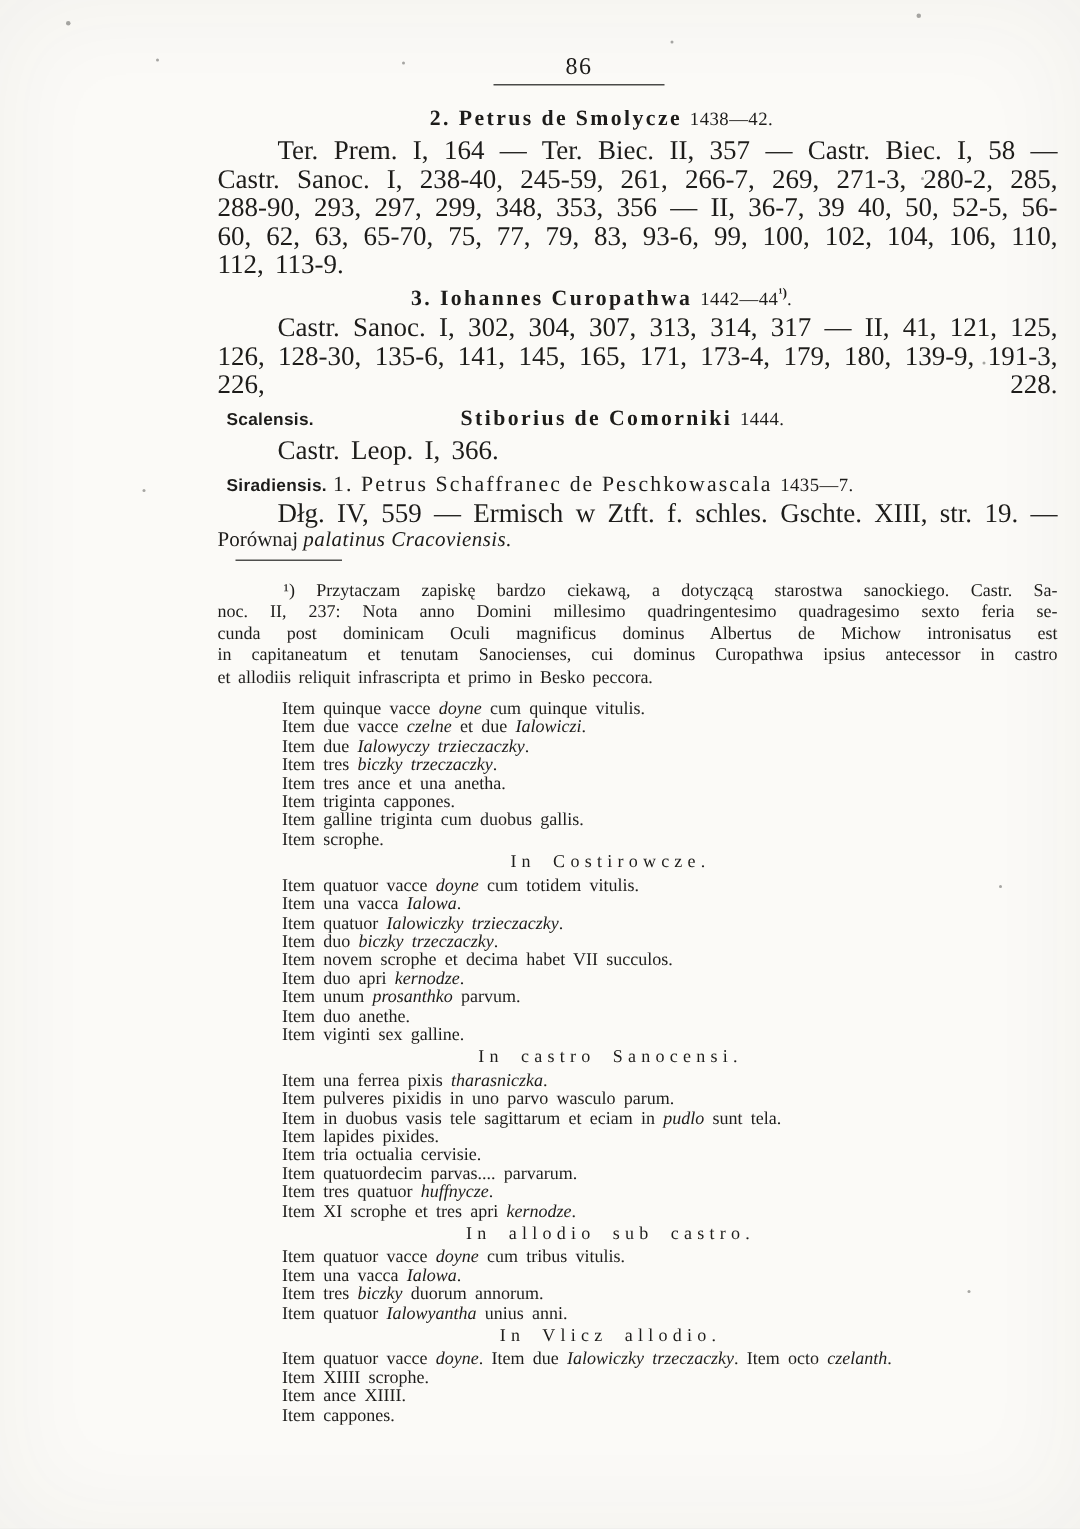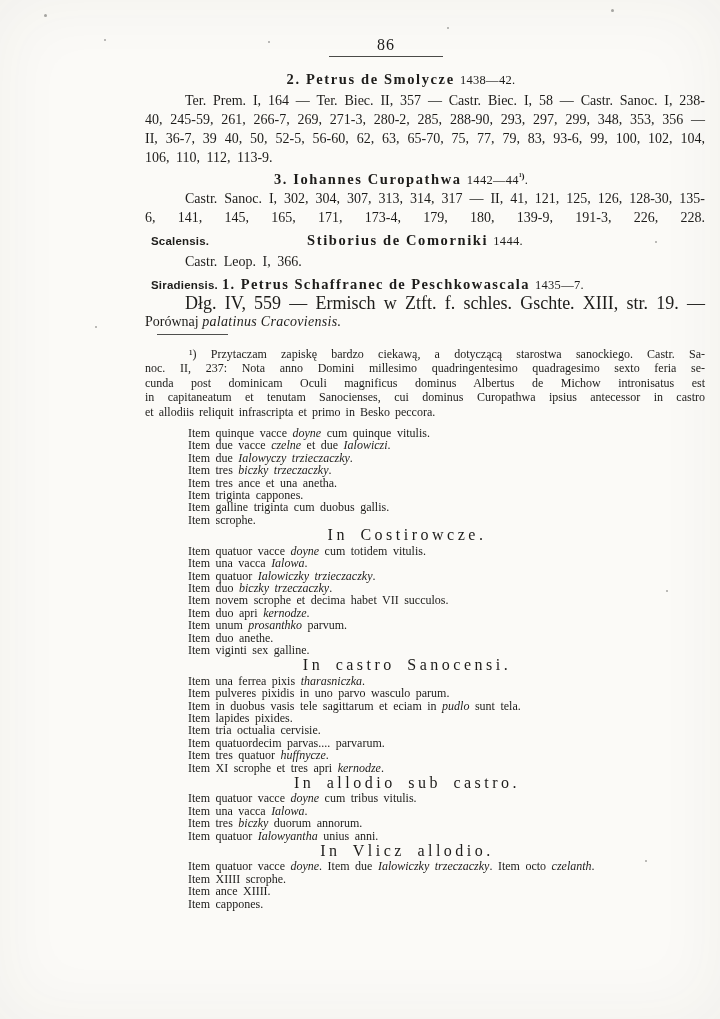--- a/index.html
+++ b/index.html
@@ -28,62 +28,62 @@
     margin-top:14px; text-align:center; transform:translateX(-24px);
     font-size:14.5px; font-weight:bold; letter-spacing:1.6px; white-space:nowrap;
   }
   .h-entry .dates, .h-inline .dates, .sirad-row .dates{
     font-size:12.5px; letter-spacing:0.3px; font-weight:normal;
   }
   .h-entry sup{ font-size:9px; vertical-align:5px; letter-spacing:0; }
 
   
   .refs{
-    margin-top:3px; font-size:14px; line-height:19px;
+    margin-top:3px; font-size:18px; line-height:19px;
     text-align:justify; text-indent:40px; word-spacing:3px;
   }
   .refs.fill{ text-align-last:justify; margin-top:1px; }
   .refs.single{ margin-top:0; }
 
   
   .label-row{ margin-top:5px; position:relative; height:20px; }
   .margin-label{
     position:absolute; left:6px; top:3px;
     font-family:"Liberation Sans","DejaVu Sans",sans-serif;
     font-weight:bold; font-size:11.5px; letter-spacing:0.2px;
   }
   .h-inline{
     text-align:center; transform:translateX(-10px);
     font-size:14.5px; font-weight:bold; letter-spacing:1.6px; white-space:nowrap;
   }
   .sirad-row{
     margin-top:4px; padding-left:6px; white-space:nowrap;
   }
-  .sirad-row .sirad-heading{ font-size:14.5px; font-weight:bold; letter-spacing:1.4px; }
+  .sirad-row .sirad-heading{ font-size:14.5px; font-weight:normal; letter-spacing:1.4px; }
 
   
   .dlg1{
     margin-top:1px; font-size:18px; line-height:18.5px; text-indent:40px;
     text-align:justify; text-align-last:justify; word-spacing:3px;
   }
   .dlg2{ font-size:14px; line-height:18.5px; }
   .dlg2 i{ letter-spacing:0.3px; }
 
   
   .fn-rule{ margin:3px 0 0 12px; width:71px; height:0; border-top:1px solid #4f4f4d; }
   .fn-para{ margin-top:12px; font-size:12px; line-height:14.4px; word-spacing:2px; }
   .fn-line{ text-align:justify; text-align-last:justify; }
   .fn-line.first{ text-indent:44px; }
   .fn-line.last{ text-align-last:left; }
 
   .fn-items{ margin-top:8px; font-size:12px; line-height:12.4px; }
   .fn-item{ padding-left:43px; word-spacing:2.5px; white-space:nowrap; }
   .fn-sec-heading{
     text-align:center; transform:translateX(-18px);
-    font-size:16px; letter-spacing:3.5px; word-spacing:5px; margin:3px 0;
+    font-size:12px; letter-spacing:3.5px; word-spacing:5px; margin:3px 0;
   }
 
   
   .speck{
     position:absolute; width:2px; height:2px; border-radius:50%;
     background:#61605c; opacity:0.55;
   }
   .speck.big{ width:3px; height:3px; }
 </style>
 </head>

